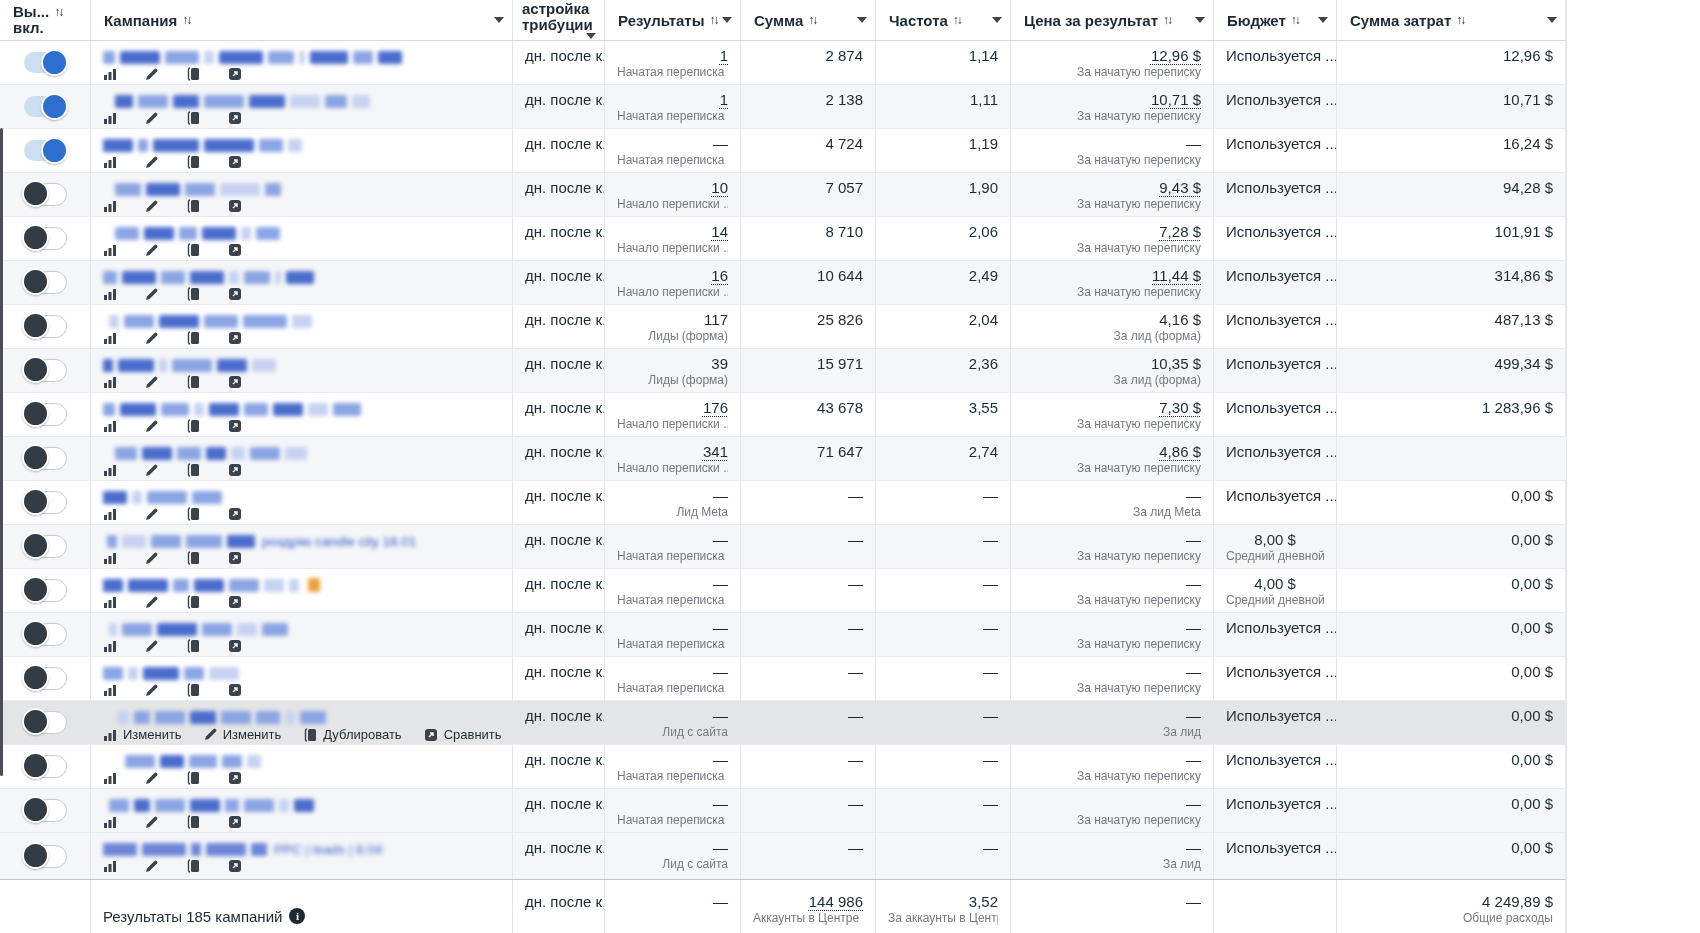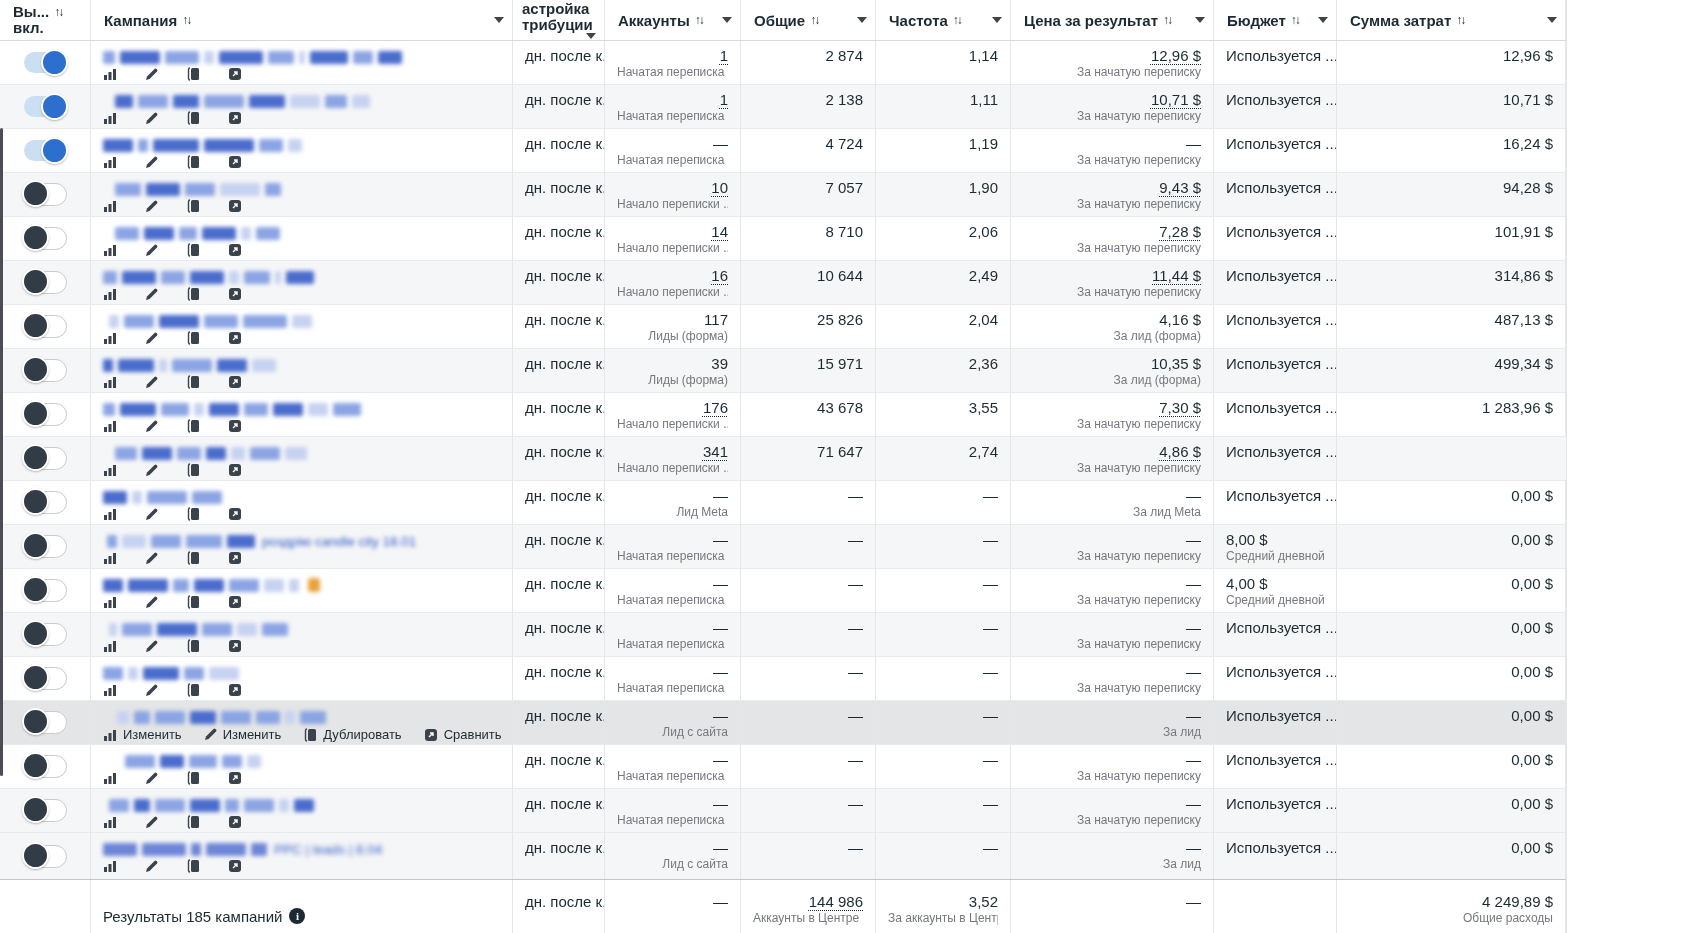--- a/index.html
+++ b/index.html
@@ -18,21 +18,21 @@
   .h-attr .lines{margin-left:-4px;}
   
   .row{height:43px;border-bottom:1px solid #e9eaec;background:#fff;}
   .row.shade-stripe{background:#f5f6f7;}
   .row.shade-hover{background:#e4e5e6;}
   .row.cut{height:46px;border-bottom:none;}
   .row .cell{padding:0 12px;}
   .num{font-size:15px;line-height:18px;padding-top:6px;text-align:right;white-space:nowrap;}
   .num.dot{text-decoration:underline dotted 1px;text-underline-offset:3px;}
   .sub{font-size:12px;line-height:15px;color:#75787e;text-align:right;white-space:nowrap;overflow:hidden;}
-  .c-budget .num{text-align:left;}
+  .c-budget .num{text-align:center;}
   .c-budget.left .num{text-align:left;}
   .c-attr{padding-top:6px !important;font-size:15px;white-space:nowrap;}
   
   .c-toggle{display:flex;align-items:center;justify-content:center;border-right:1px solid #e5e6e9;}
   .toggle{width:42px;height:21px;border-radius:12px;position:relative;cursor:pointer;flex:0 0 auto;}
   .toggle.on{background:#cbdff2;}
   .toggle.on .knob{position:absolute;right:-2px;top:-3px;width:27px;height:27px;border-radius:50%;background:#2d6fce;border:2px solid #fff;box-sizing:border-box;box-shadow:0 1px 2px rgba(0,0,0,.25);}
   .toggle.off{background:#fff;border:1px solid #c6cbd1;}
   .toggle.off .knob{position:absolute;left:-2px;top:-4px;width:27px;height:27px;border-radius:50%;background:#323c47;border:2px solid #fff;box-sizing:border-box;box-shadow:0 1px 2px rgba(0,0,0,.25);}
   
@@ -82,26 +82,26 @@
       <span class="caret"></span>
     </div>
     <div class="cell two h-attr">
       <span class="lines">
         <span>астройка</span><br>
         <span>трибуции</span>
       </span>
       <span class="caret" style="margin-left:auto;"></span>
     </div>
     <div class="cell">
-      <span>Аккаунты</span>
+      <span>Результаты</span>
       <span class="sort">↑↓</span>
       <span class="caret"></span>
     </div>
     <div class="cell">
-      <span>Общие</span>
+      <span>Сумма</span>
       <span class="sort">↑↓</span>
       <span class="caret"></span>
     </div>
     <div class="cell">
       <span>Частота</span>
       <span class="sort">↑↓</span>
       <span class="caret"></span>
     </div>
     <div class="cell">
       <span>Цена за результат</span>

